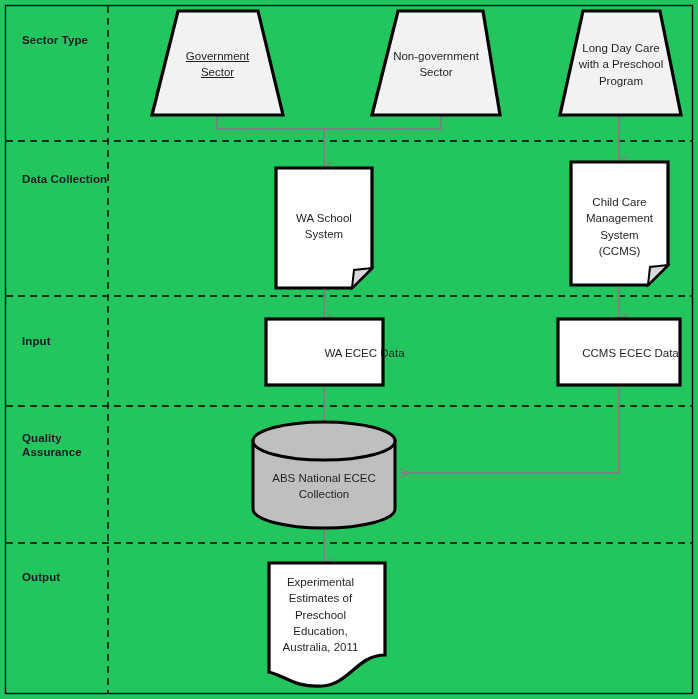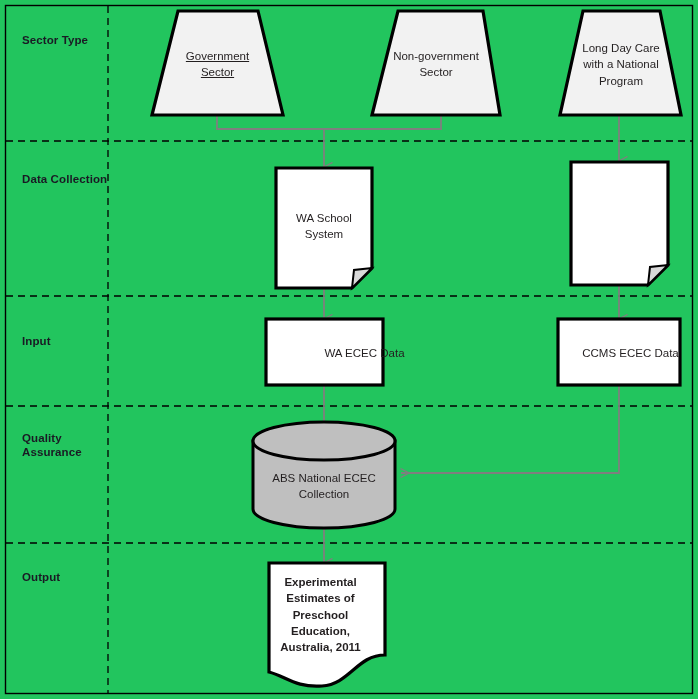--- a/index.html
+++ b/index.html
@@ -124,35 +124,39 @@
 Assurance</div>
   <div class="swimlane-label" style="left:22px; top:570px;">Output</div>
 
   <div class="node-label" style="left:152px; top:48px; width:131px;text-decoration:underline;">Government
 Sector</div>
 
   <div class="node-label" style="left:372px; top:48px; width:128px;">Non-government
 Sector</div>
 
   <div class="node-label" style="left:561px; top:40px; width:120px;">Long Day Care
-with a National
+with a Preschool
 Program</div>
 
   <div class="node-label" style="left:276px; top:210px; width:96px;">WA School
 System</div>
 
+  <div class="node-label" style="left:571px; top:194px; width:97px;">Child Care
+Management
+System
+(CCMS)</div>
 
   <div class="node-label" style="left:266px; top:345px; width:117px;margin-left:40px;">WA ECEC Data</div>
 
   <div class="node-label" style="left:558px; top:345px; width:145px;">CCMS ECEC Data</div>
 
   <div class="node-label" style="left:249px; top:470px; width:150px;">ABS National ECEC
 Collection</div>
 
-  <div class="node-label" style="left:269px; top:574px; width:103px;font-weight:bold;">Experimental
+  <div class="node-label" style="left:269px; top:574px; width:103px;">Experimental
 Estimates of
 Preschool
 Education,
 Australia, 2011</div>
 
   <div class="node-hit" style="left:152px; top:11px; width:131px; height:105px;"></div>
   <div class="node-hit" style="left:372px; top:11px; width:128px; height:105px;"></div>
   <div class="node-hit" style="left:560px; top:11px; width:121px; height:105px;"></div>
   <div class="node-hit" style="left:276px; top:168px; width:97px; height:121px;"></div>
   <div class="node-hit" style="left:571px; top:162px; width:98px; height:124px;"></div>

